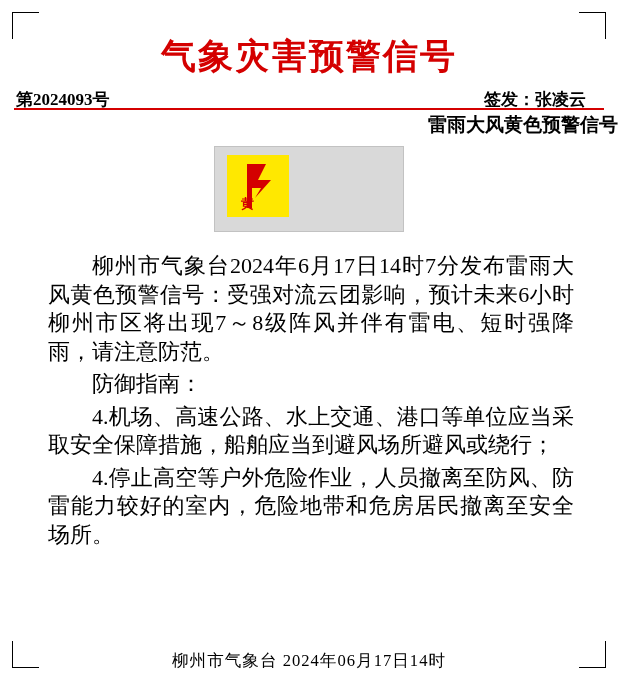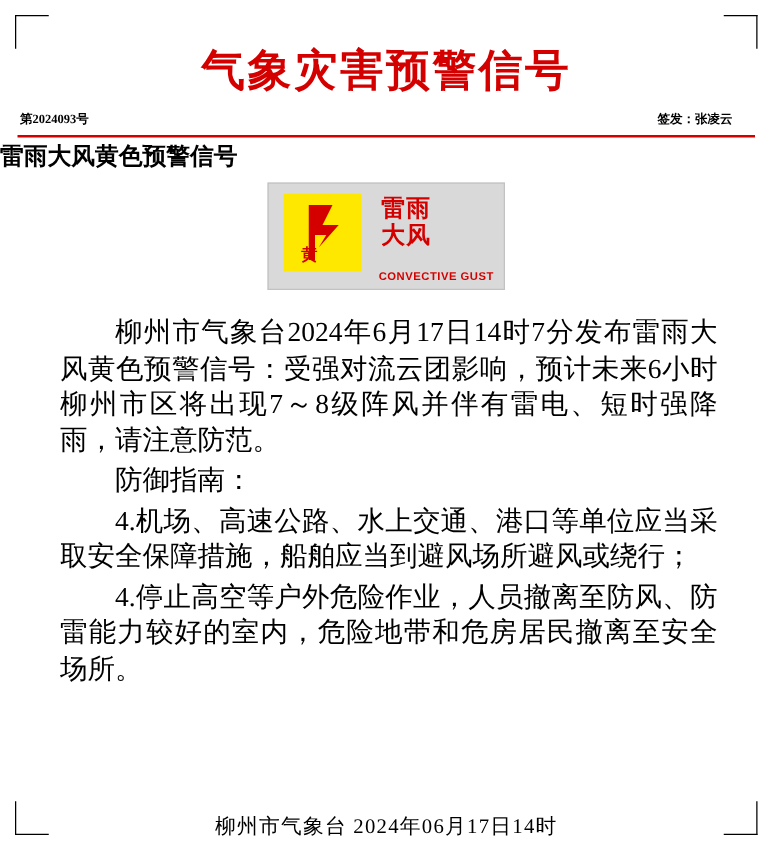--- a/index.html
+++ b/index.html
@@ -49,41 +49,41 @@
   }
 
   .meta-row {
     position: absolute;
     top: 88px;
     left: 14px;
     width: 590px;
     display: flex;
     justify-content: space-between;
     align-items: flex-end;
-    font-size: 10px;
+    font-size: 17px;
     font-weight: bold;
   }
   .meta-row .doc-no { padding-left: 2px; }
   .meta-row .signer { padding-right: 18px; }
 
   .red-rule {
     position: absolute;
     top: 108px;
     left: 14px;
     width: 590px;
     height: 2px;
     background: #d40000;
   }
 
   .sub-title {
     position: absolute;
     top: 112px;
     left: 0;
     width: 618px;
-    text-align: left;
+    text-align: right;
     font-size: 19px;
     font-weight: bold;
   }
 
   .signal-icon {
     position: absolute;
     top: 146px;
     left: 214px;
     width: 190px;
     height: 86px;
@@ -196,27 +196,20 @@
 
   <div class="signal-icon">
     <div class="left">
       <div class="yellowbox">
         <svg class="bolt" viewBox="0 0 34 48">
           <path d="M6 2 L6 46 L11 46 L11 26 L20 26 L14 36 L30 18 L17 18 L25 2 Z" fill="#d40000"></path>
         </svg>
         <div class="huang">黄</div>
       </div>
     </div>
-    <div class="right">
-      <div class="cn-name">
-        <div>雷雨</div>
-        <div>大风</div>
-      </div>
-      <div class="en-name">CONVECTIVE GUST</div>
-    </div>
   </div>
 
   <div class="body-text">
     <p>柳州市气象台2024年6月17日14时7分发布雷雨大风黄色预警信号：受强对流云团影响，预计未来6小时柳州市区将出现7～8级阵风并伴有雷电、短时强降雨，请注意防范。</p>
     <p>防御指南：</p>
     <p>4.机场、高速公路、水上交通、港口等单位应当采取安全保障措施，船舶应当到避风场所避风或绕行；</p>
     <p>4.停止高空等户外危险作业，人员撤离至防风、防雷能力较好的室内，危险地带和危房居民撤离至安全场所。</p>
   </div>
 
   <div class="footer">柳州市气象台  2024年06月17日14时</div>

